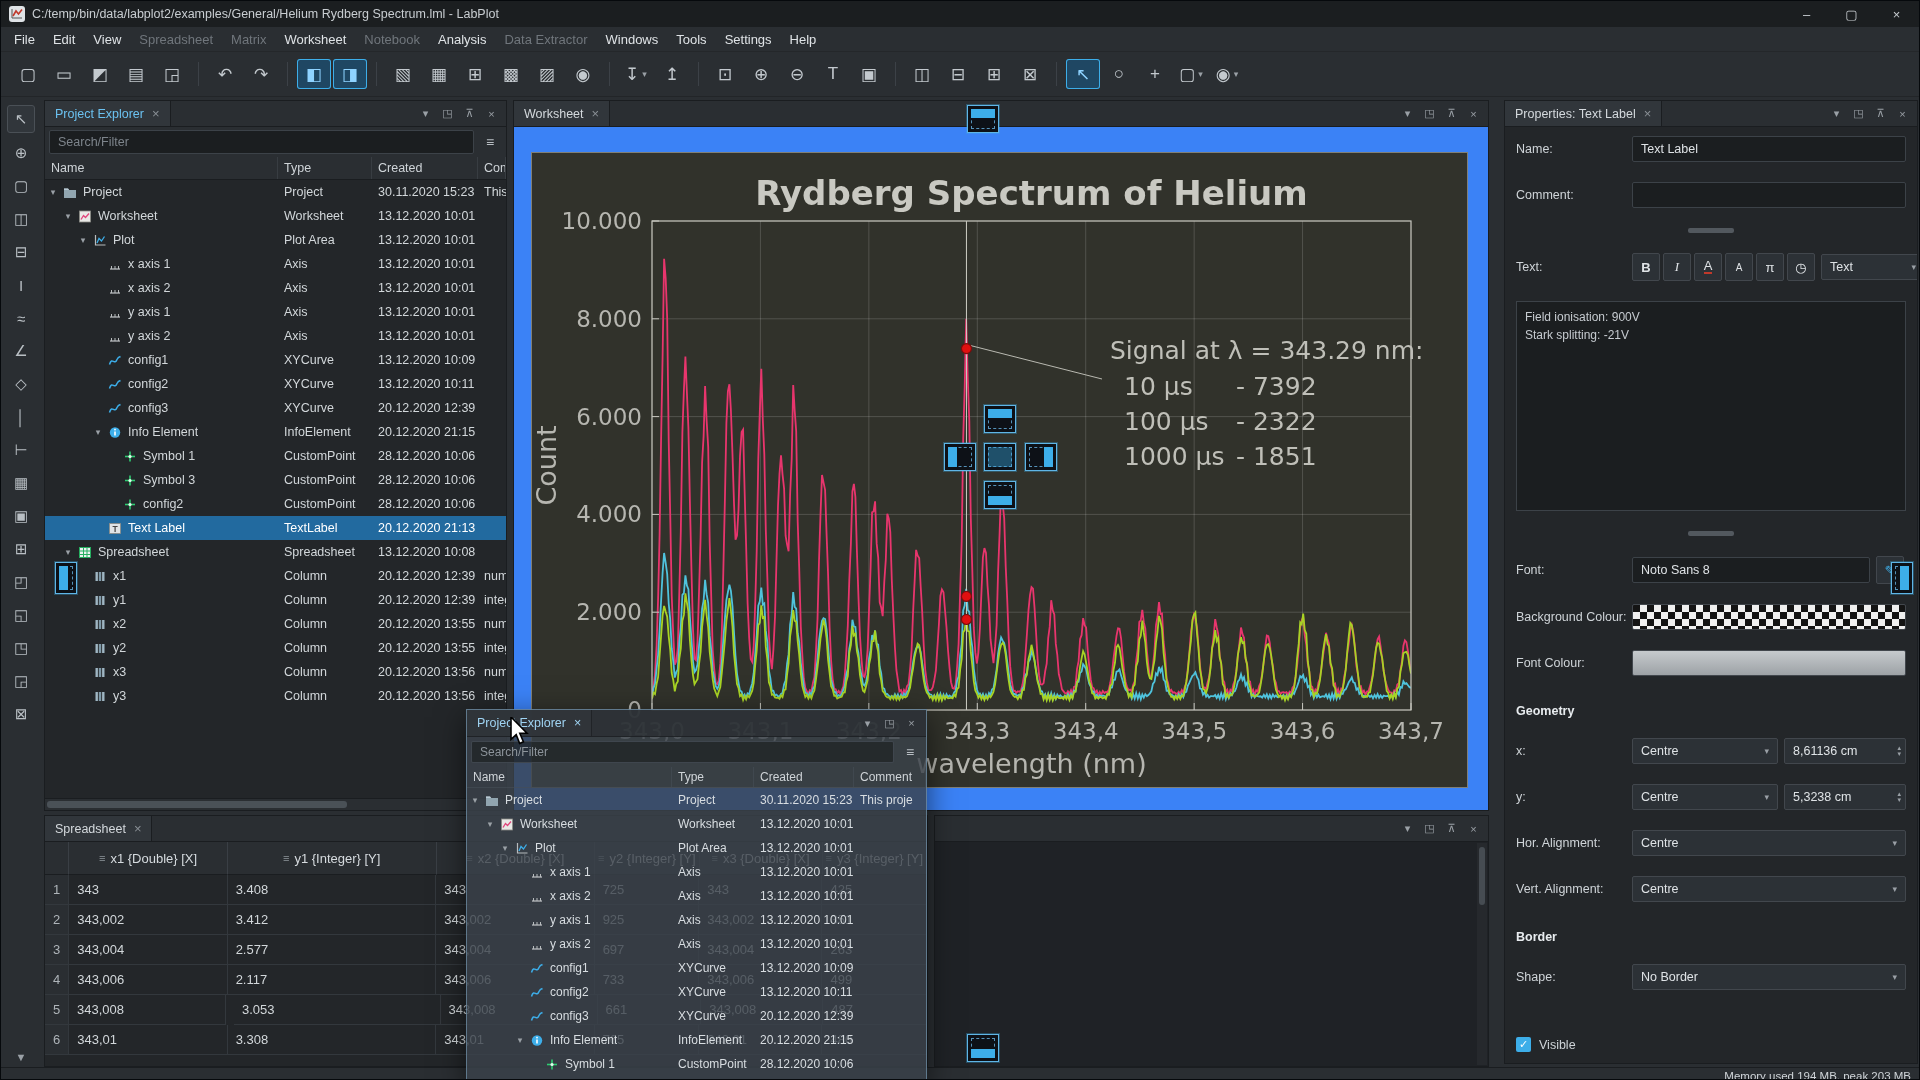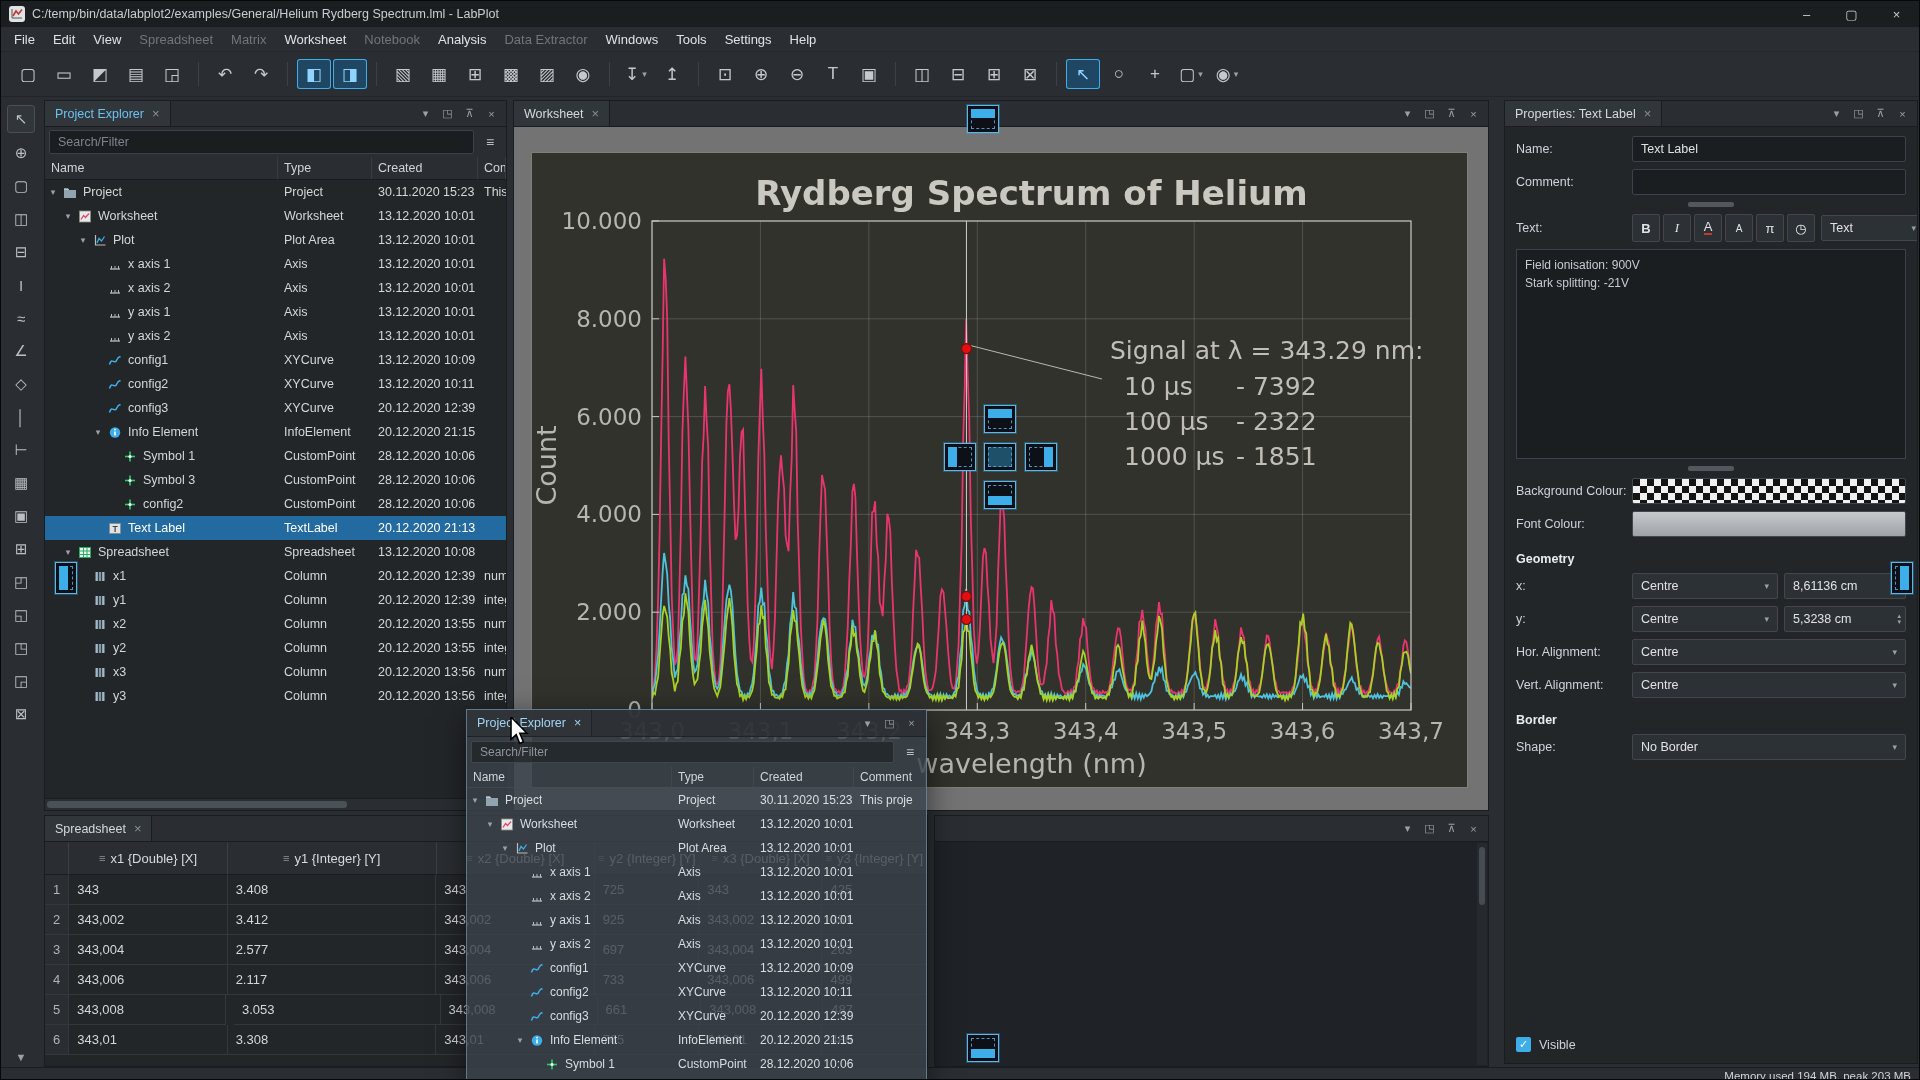--- a/index.html
+++ b/index.html
@@ -55,38 +55,38 @@
   .tree-row.selected{background:#226a9f;color:#fff;}
   .tr-name{display:flex;align-items:center;gap:5px;overflow:hidden;white-space:nowrap;}
   .tr-exp{width:10px;min-width:10px;font-size:9px;color:#9aa0a6;text-align:center;}
   .tr-icon{width:15px;min-width:15px;display:flex;}
   .tr-label{overflow:hidden;white-space:nowrap;}
   .tr-cell{padding:0 6px;overflow:hidden;white-space:nowrap;}
   .h-scroll{height:11px;background:#2a2e32;border-top:1px solid #1a1d20;position:relative;}
   .h-thumb{position:absolute;left:2px;top:2px;width:300px;height:7px;background:#4a5157;border-radius:3px;}
 
   
-  .ws-content{flex:1;background:#737373;position:relative;overflow:hidden;}
+  .ws-content{flex:1;background:#3b82f6;position:relative;overflow:hidden;}
   .ws-page{position:absolute;left:17px;top:25px;width:935px;height:634px;background:#31322b;border:1px solid #807f75;}
 
   
   .ss-table{flex:1;overflow:hidden;background:#232629;font-size:13px;}
   .ss-headrow,.ss-row{display:flex;}
   .ss-hcell{height:33px;box-sizing:border-box;background:#2a2e32;border-right:1px solid #3a3f45;border-bottom:1px solid #1a1d20;display:flex;align-items:center;justify-content:center;gap:5px;color:#d6dbdf;overflow:hidden;white-space:nowrap;}
   .ss-hicon{color:#8f969c;font-size:11px;}
   .ss-cell{height:30px;box-sizing:border-box;border-right:1px solid #33383d;border-bottom:1px solid #33383d;display:flex;align-items:center;padding-left:8px;color:#d2d7da;overflow:hidden;white-space:nowrap;}
   .ss-num{background:#2a2e32;justify-content:center;padding-left:0;color:#aeb4b9;}
 
   
   .empty-content{flex:1;background:#1f2226;position:relative;}
   .v-scroll{position:absolute;right:1px;top:1px;bottom:1px;width:10px;background:#26292d;}
   .v-thumb{position:absolute;left:2px;top:4px;width:6px;height:58px;background:#464c52;border-radius:3px;}
 
   
-  .props-content{flex:1;padding:9px 11px;display:flex;flex-direction:column;gap:7px;font-size:12.5px;overflow:hidden;}
+  .props-content{flex:1;padding:9px 11px;display:flex;flex-direction:column;gap:20px;font-size:12.5px;overflow:hidden;}
   .prow{display:grid;grid-template-columns:110px 1fr;align-items:center;gap:6px;}
   .prow3{display:grid;grid-template-columns:110px 1fr 122px;align-items:center;gap:6px;}
   .plabel{color:#cfd4d8;overflow:hidden;white-space:nowrap;}
   .pinput{height:26px;background:#1b1e20;border:1px solid #3c4248;border-radius:2px;padding:0 8px;color:#dfe3e6;font-size:12.5px;width:100%;box-sizing:border-box;outline:none;}
   .pselect{height:26px;box-sizing:border-box;background:#2c3136;border:1px solid #42474d;border-radius:2px;display:flex;align-items:center;justify-content:space-between;padding:0 8px;color:#dfe3e6;}
   .pselect .dd{color:#9aa0a6;font-size:9px;}
   .pspin{height:26px;box-sizing:border-box;background:#2c3136;border:1px solid #42474d;border-radius:2px;display:flex;align-items:center;justify-content:space-between;padding:0 4px 0 8px;color:#dfe3e6;}
   .spin-arrows{display:flex;flex-direction:column;line-height:6px;font-size:7px;color:#9aa0a6;}
   .fmt-row{display:flex;gap:3px;align-items:center;}
   .fmt-btn{width:26px;height:26px;background:#2c3136;border:1px solid #42474d;border-radius:2px;display:flex;align-items:center;justify-content:center;font-size:13px;color:#dfe3e6;}
@@ -964,20 +964,27 @@
               <span>Text</span>
               <span class="dd">▾</span>
             </div>
           </div>
         </div>
         <div class="text-editor" id="text-editor">
             <div class="te-line">Field ionisation: 900V</div>
             <div class="te-line">Stark splitting: -21V</div>
           </div>
         <div class="handle"></div>
+        <div class="font-row">
+          <span class="plabel">Font:</span>
+          <input class="pinput" value="Noto Sans 8" style="">
+          <div class="edit-btn">
+              <span>✎</span>
+            </div>
+        </div>
         <div class="prow">
           <span class="plabel">Background Colour:</span>
           <div class="swatch-bg"></div>
         </div>
         <div class="prow">
           <span class="plabel">Font Colour:</span>
           <div class="swatch-font"></div>
         </div>
         <div class="sec-header">Geometry</div>
         <div class="prow3">

